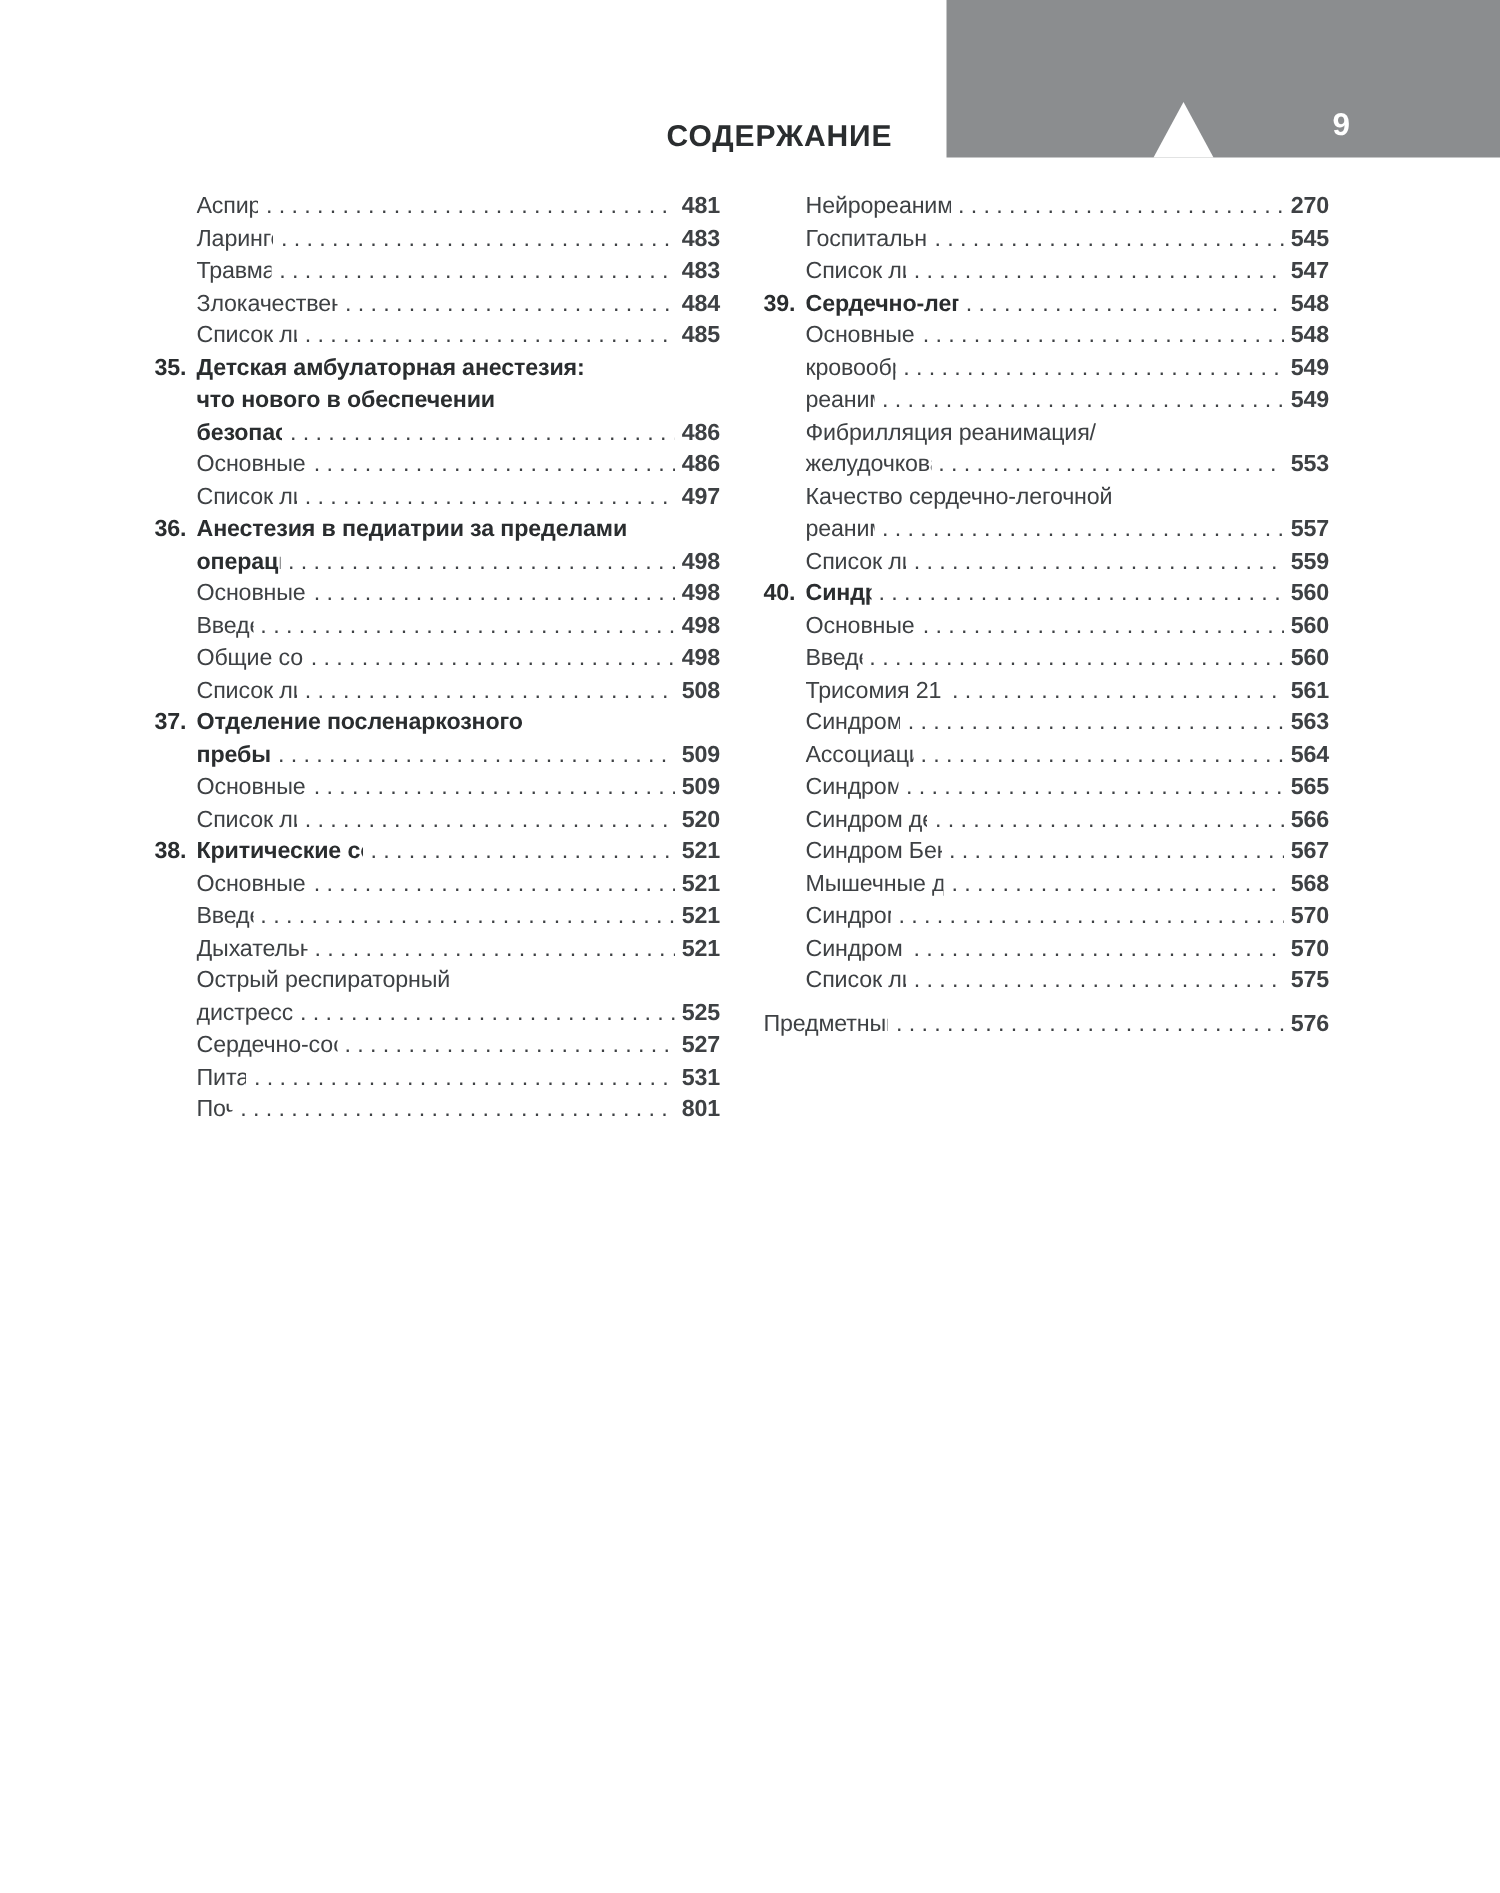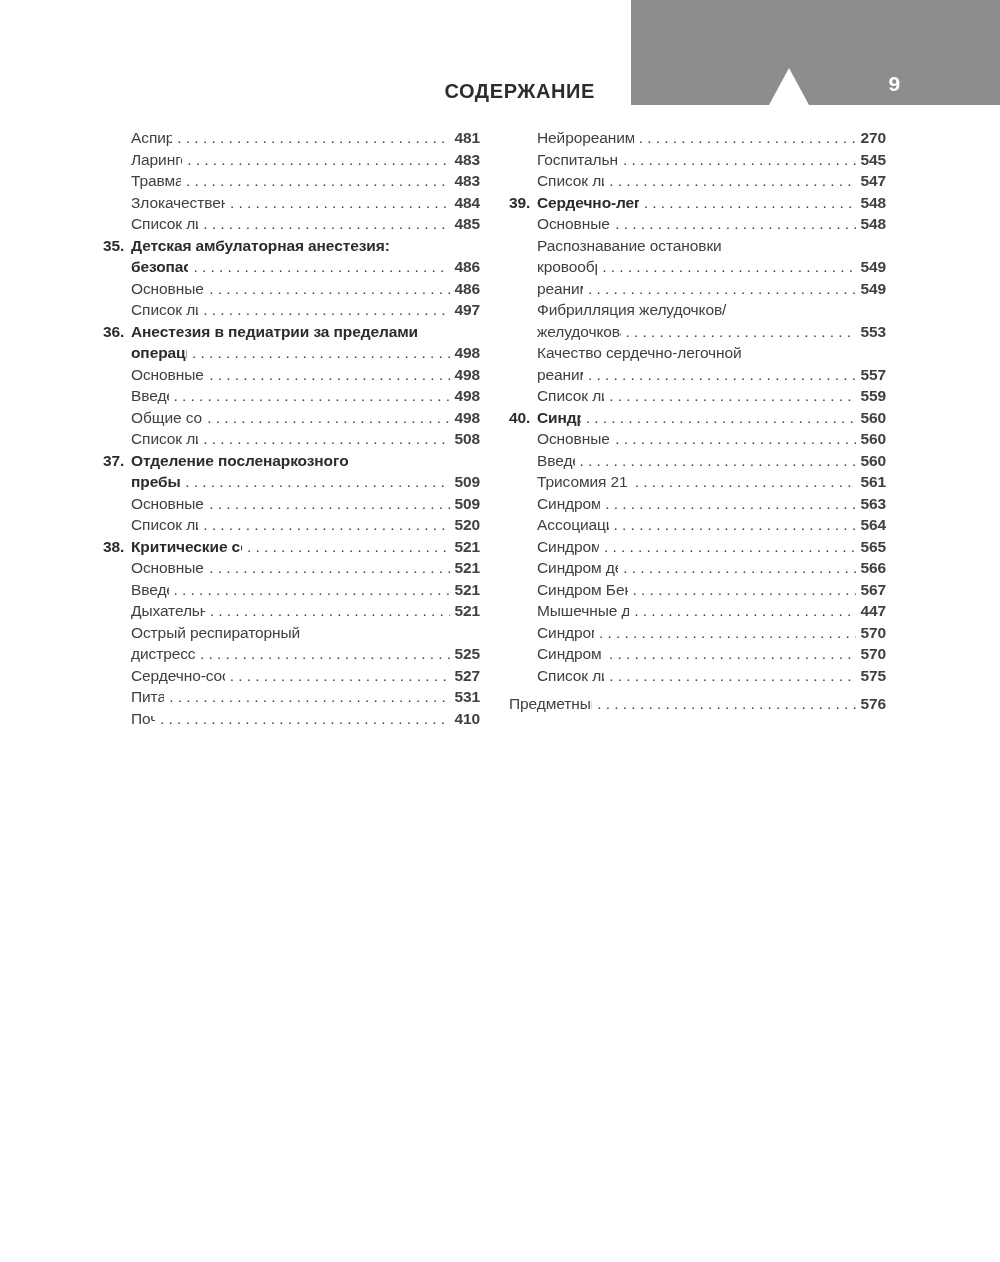--- a/index.html
+++ b/index.html
@@ -128,20 +128,21 @@
             <span class="label">Список литературы</span>
             <span class="leader"></span>
             <span class="pg">485</span>
           </div>
         </div>
       </div>
       <div class="entry chapter">
         <span class="num">35.</span>
         <div class="body">
           <div class="line">Детская амбулаторная анестезия:</div>
+          <div class="line">что нового в обеспечении</div>
           <div class="line">
             <span class="label">безопасности?</span>
             <span class="leader"></span>
             <span class="pg">486</span>
           </div>
         </div>
       </div>
       <div class="entry sub">
         <div class="body">
           <div class="line">
@@ -299,21 +300,21 @@
             <span class="leader"></span>
             <span class="pg">531</span>
           </div>
         </div>
       </div>
       <div class="entry sub">
         <div class="body">
           <div class="line">
             <span class="label">Почки</span>
             <span class="leader"></span>
-            <span class="pg">410</span>
+            <span class="pg">801</span>
           </div>
         </div>
       </div>
     </div>
   <div class="col col-right" id="col-right">
       <div class="entry sub">
         <div class="body">
           <div class="line">
             <span class="label">Нейрореанимационная помощь</span>
             <span class="leader"></span>
@@ -353,40 +354,39 @@
         <div class="body">
           <div class="line">
             <span class="label">Основные положения</span>
             <span class="leader"></span>
             <span class="pg">548</span>
           </div>
         </div>
       </div>
       <div class="entry sub">
         <div class="body">
-          <div class="line">Распознавание остановки</div>
           <div class="line">
             <span class="label">кровообращения</span>
             <span class="leader"></span>
             <span class="pg">549</span>
           </div>
         </div>
       </div>
       <div class="entry sub">
         <div class="body">
           <div class="line">
             <span class="label">реанимации</span>
             <span class="leader"></span>
             <span class="pg">549</span>
           </div>
         </div>
       </div>
       <div class="entry sub">
         <div class="body">
-          <div class="line">Фибрилляция желудочков/</div>
+          <div class="line">Фибрилляция реанимация/</div>
           <div class="line">
             <span class="label">желудочковая тахикардия</span>
             <span class="leader"></span>
             <span class="pg">553</span>
           </div>
         </div>
       </div>
       <div class="entry sub">
         <div class="body">
           <div class="line">Качество сердечно-легочной</div>
@@ -486,21 +486,21 @@
             <span class="leader"></span>
             <span class="pg">567</span>
           </div>
         </div>
       </div>
       <div class="entry sub">
         <div class="body">
           <div class="line">
             <span class="label">Мышечные дистрофинопатии</span>
             <span class="leader"></span>
-            <span class="pg">447</span>
+            <span class="pg">568</span>
           </div>
         </div>
       </div>
       <div class="entry sub">
         <div class="body">
           <div class="line">
             <span class="label">Синдром Нунан</span>
             <span class="leader"></span>
             <span class="pg">570</span>
           </div>

